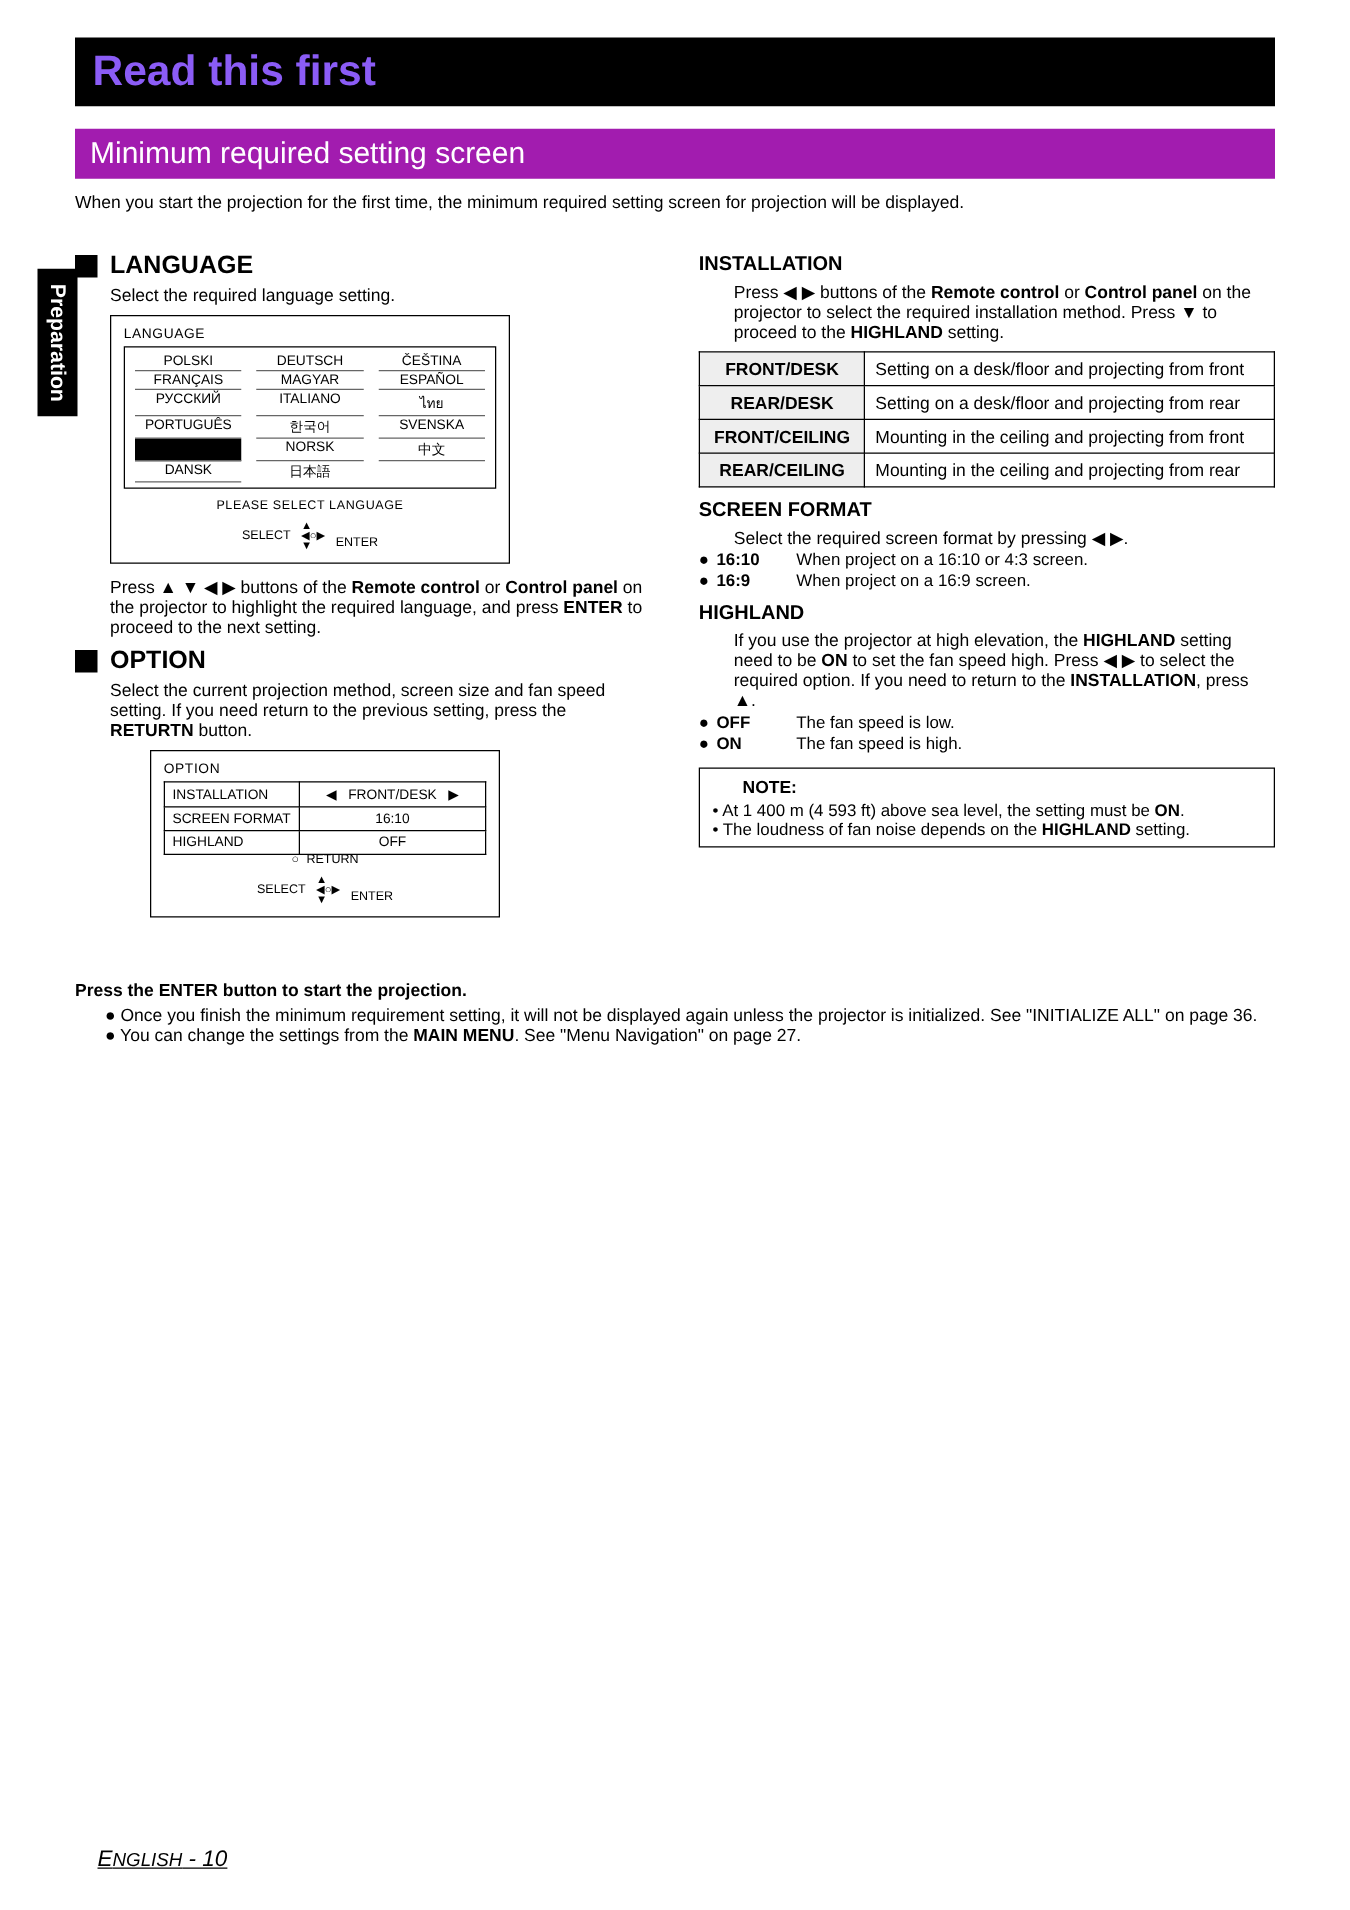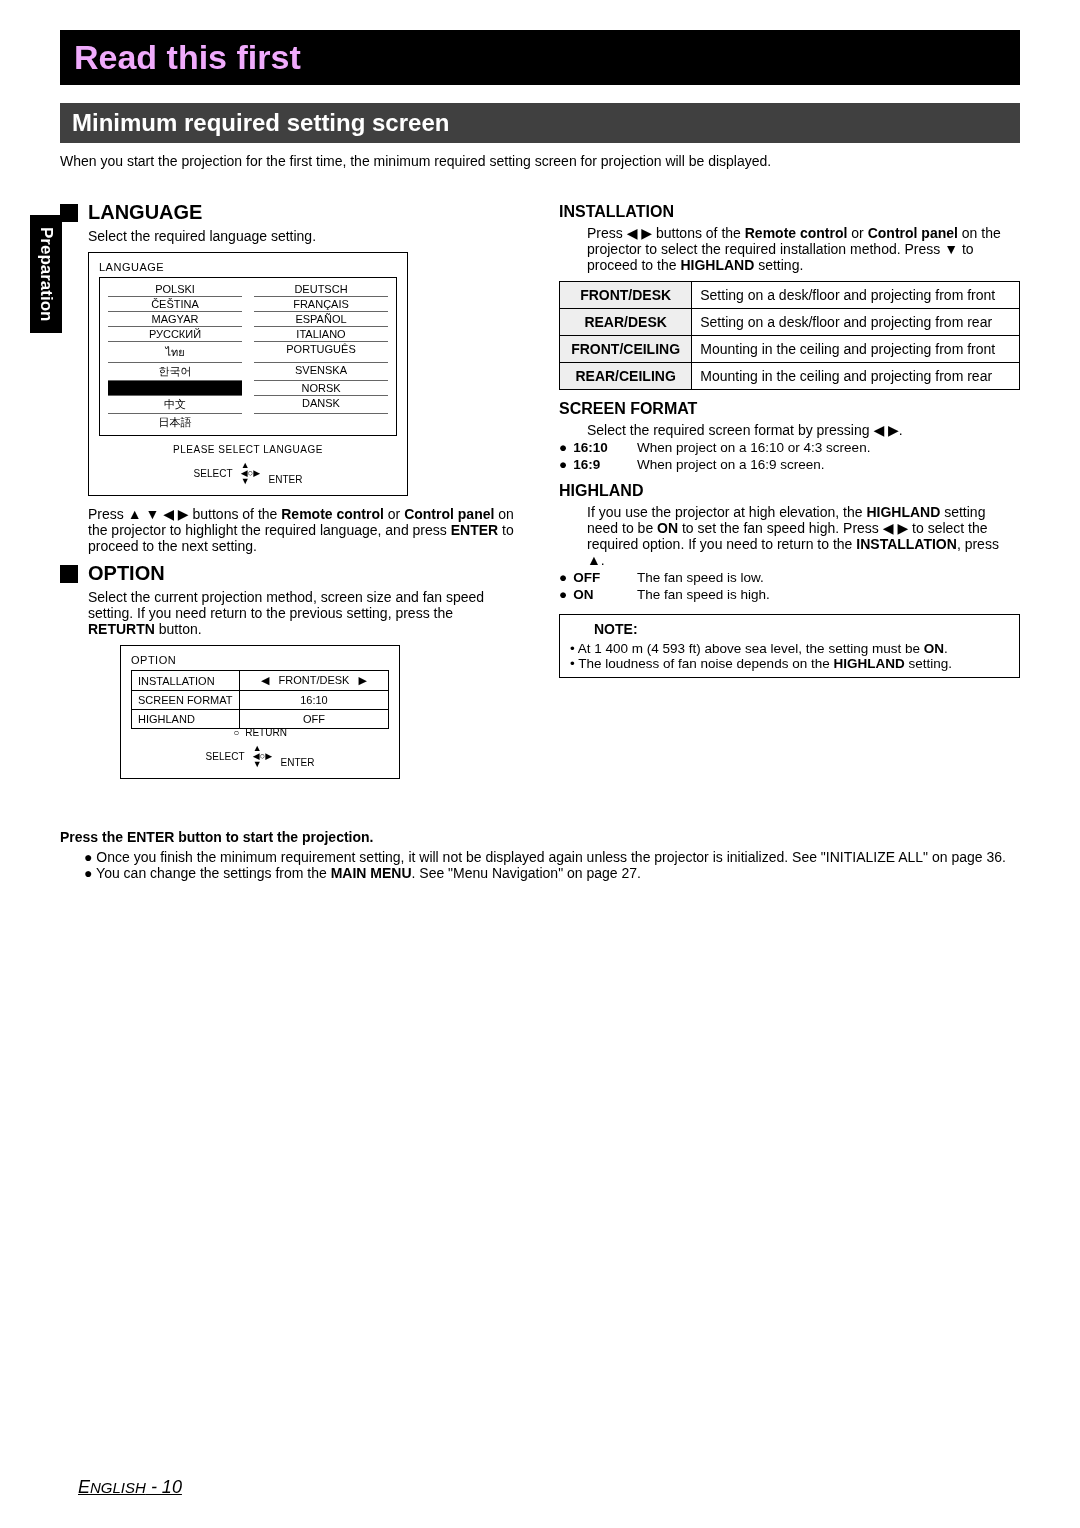--- a/index.html
+++ b/index.html
@@ -19,31 +19,31 @@
     top: 215px;
     background: #000;
     color: #fff;
     writing-mode: vertical-rl;
     font-weight: bold;
     font-size: 17px;
     padding: 12px 6px;
   }
   .header-bar {
     background: #000;
-    color: #f0abfc;
+    color: #8b5cf6;
     font-size: 34px;
     font-weight: bold;
     padding: 8px 14px;
     margin-bottom: 18px;
   }
   .subheader-bar {
-    background: #404040;
+    background: #a21caf;
     color: #fff;
     font-size: 24px;
-    font-weight: bold;
+    font-weight: normal;
     padding: 6px 12px;
     margin-bottom: 10px;
   }
   .intro { font-size: 14px; margin-bottom: 24px; }
   .cols { display: flex; gap: 38px; }
   .col { flex: 1; }
   .sq-h {
     display: flex;
     align-items: center;
     gap: 10px;
@@ -60,21 +60,21 @@
   .osd-box {
     border: 1.5px solid #000;
     margin: 0 0 10px 28px;
     padding: 8px 10px 10px 10px;
     font-size: 12px;
     width: 320px;
   }
   .osd-title { font-size: 11px; letter-spacing: 0.5px; margin-bottom: 4px; }
   .lang-grid {
     display: grid;
-    grid-template-columns: 1fr 1fr;
+    grid-template-columns: 1fr 1fr 1fr;
     gap: 0 12px;
     padding: 4px 8px;
     border: 1px solid #000;
   }
   .lang-grid div {
     text-align: center;
     font-size: 11px;
     padding: 1px 0;
     border-bottom: 1px solid #666;
   }

